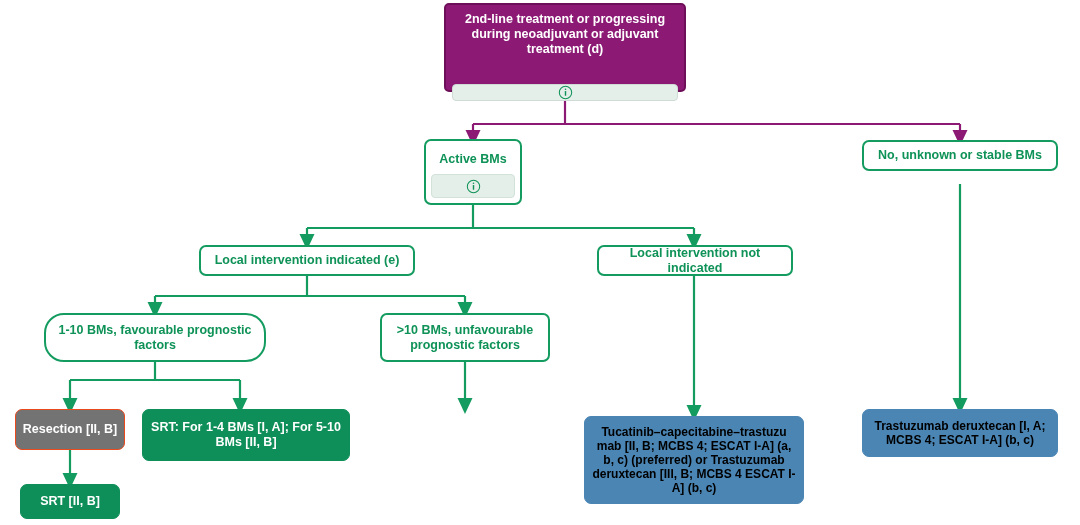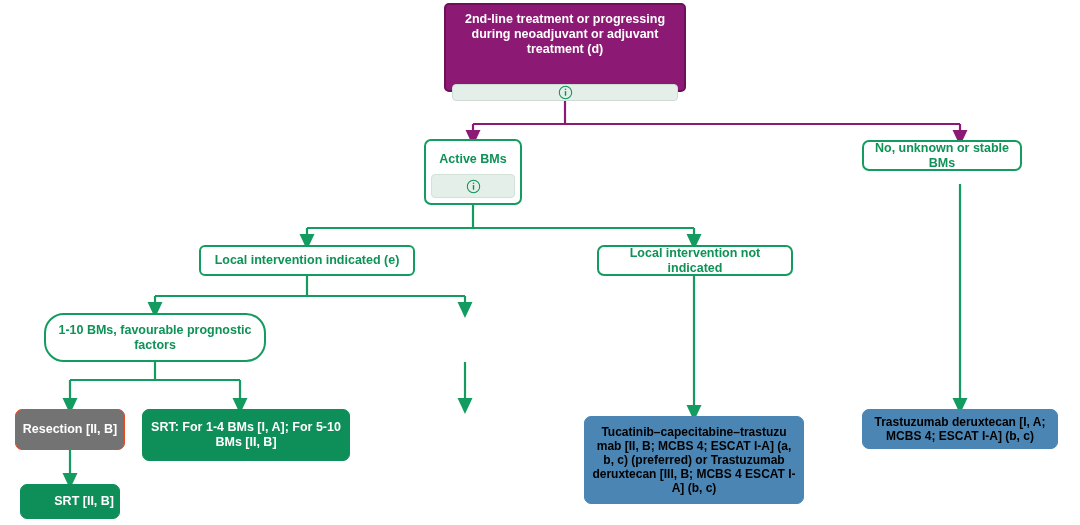--- a/index.html
+++ b/index.html
@@ -174,51 +174,54 @@
     <span class="txt">Active BMs</span>
     <div class="info-bar">
       <svg class="info-glyph" viewBox="0 0 16 16">
         <circle cx="8" cy="8" r="6.6" fill="none" stroke="#0E9257" stroke-width="1.1"></circle>
         <circle cx="8" cy="4.6" r="0.85" fill="#0E9257"></circle>
         <rect x="7.25" y="6.4" width="1.5" height="5.1" rx="0.6" fill="#0E9257"></rect>
       </svg>
     </div>
   </div>
 
-  <div class="node n-outline" style="left:862px; top:140px; width:160px; height:31px;">
+  <div class="node n-outline" style="left:862px; top:140px; width:196px; height:31px;">
     <span class="txt">No, unknown  or stable BMs</span>
   </div>
 
-  <div class="node n-outline" style="left:199px; top:245px; width:216px; height:31px;border-radius:6px;">
+  <div class="node n-outline" style="left:199px; top:245px; width:216px; height:31px;">
     <span class="txt">Local intervention indicated (e)</span>
   </div>
 
   <div class="node n-outline" style="left:597px; top:245px; width:196px; height:31px;">
     <span class="txt">Local intervention not indicated</span>
   </div>
 
   <div class="node n-outline" style="left:44px; top:313px; width:222px; height:49px;border-radius:20px;">
     <span class="txt">1-10 BMs, favourable prognostic factors</span>
   </div>
 
+  <div class="node n-outline" style="left:380px; top:313px; width:170px; height:49px;">
+    <span class="txt">&gt;10 BMs, unfavourable prognostic factors</span>
+  </div>
 
   <div class="node n-orange" style="left:15px; top:409px; width:110px; height:41px;">
     <span class="txt">Resection [II, B]</span>
   </div>
 
   <div class="node n-green" style="left:142px; top:409px; width:208px; height:52px;">
     <span class="txt">SRT: For 1-4 BMs [I, A]; For 5-10 BMs [II, B]</span>
   </div>
 
-  <div class="node n-green" style="left:20px; top:484px; width:100px; height:35px;text-align:right;">
+  <div class="node n-green" style="left:20px; top:484px; width:100px; height:35px;">
     <span class="txt">SRT [II, B]</span>
   </div>
 
 
   <div class="node n-blue" style="left:584px; top:416px; width:220px; height:88px;">
     <span class="txt">Tucatinib–capecitabine–trastuzu mab [II, B; MCBS 4; ESCAT I-A] (a, b, c) (preferred) or Trastuzumab deruxtecan [III, B; MCBS 4 ESCAT I-A] (b, c)</span>
   </div>
 
-  <div class="node n-blue" style="left:862px; top:409px; width:196px; height:40px;">
+  <div class="node n-blue" style="left:862px; top:409px; width:196px; height:48px;">
     <span class="txt">Trastuzumab deruxtecan [I, A; MCBS 4; ESCAT I-A] (b, c)</span>
   </div>
 
 </div>
 
 </body></html>

